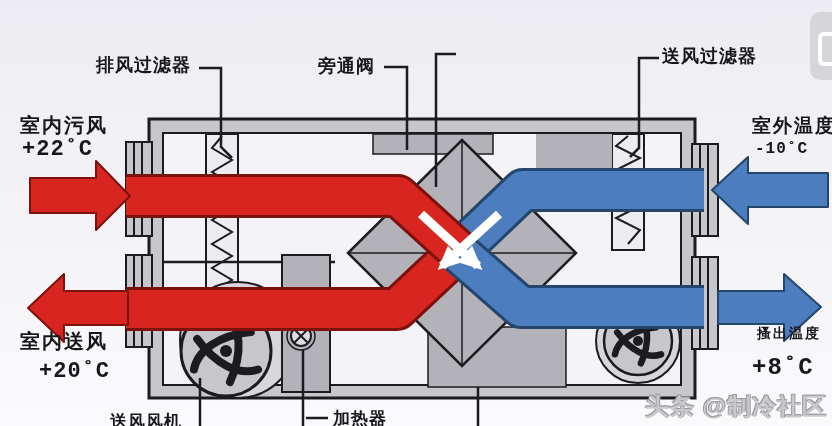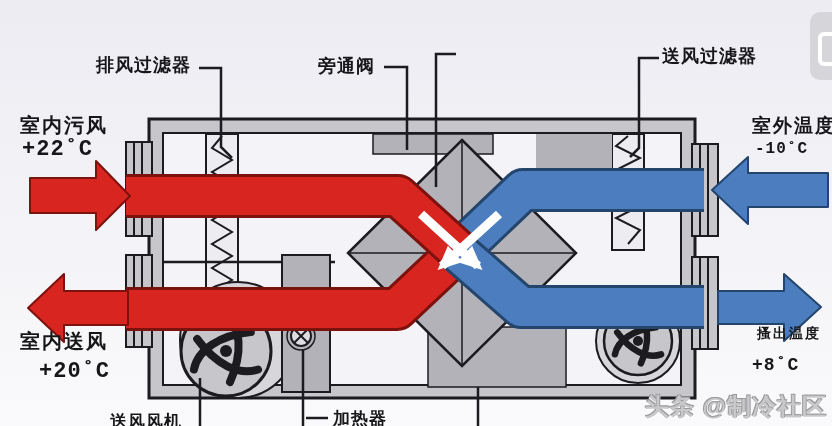--- a/index.html
+++ b/index.html
@@ -159,21 +159,21 @@
   <div class="lbl lbl-flow" style="left:20px;top:115px;">室内污风</div>
   <div class="lbl lbl-temp" style="left:22px;top:139px;">+22˚C</div>
 
   <div class="lbl lbl-flow" style="left:20px;top:331px;">室内送风</div>
   <div class="lbl lbl-temp" style="left:39px;top:361px;">+20˚C</div>
 
   <div class="lbl lbl-flow" style="left:752px;top:116px;font-size:19px;">室外温度</div>
   <div class="lbl lbl-temp" style="left:755px;top:141px;font-size:16px;">-10˚C</div>
 
   <div class="lbl lbl-flow" style="left:749px;top:326px;font-size:14px;margin-left:8px;">搔出温度</div>
-  <div class="lbl lbl-temp" style="left:752px;top:356px;font-size:18px;">+8˚C</div>
+  <div class="lbl lbl-temp" style="left:752px;top:356px;font-size:24px;">+8˚C</div>
 
   <div class="lbl lbl-partial" style="left:110px;top:413px;">送风风机</div>
   <div class="lbl lbl-partial" style="left:333px;top:410px;">加热器</div>
 
   <div class="watermark">头条 @制冷社区</div>
 
   <div class="corner-btn">
     <span class="glyph"></span>
   </div>
 

